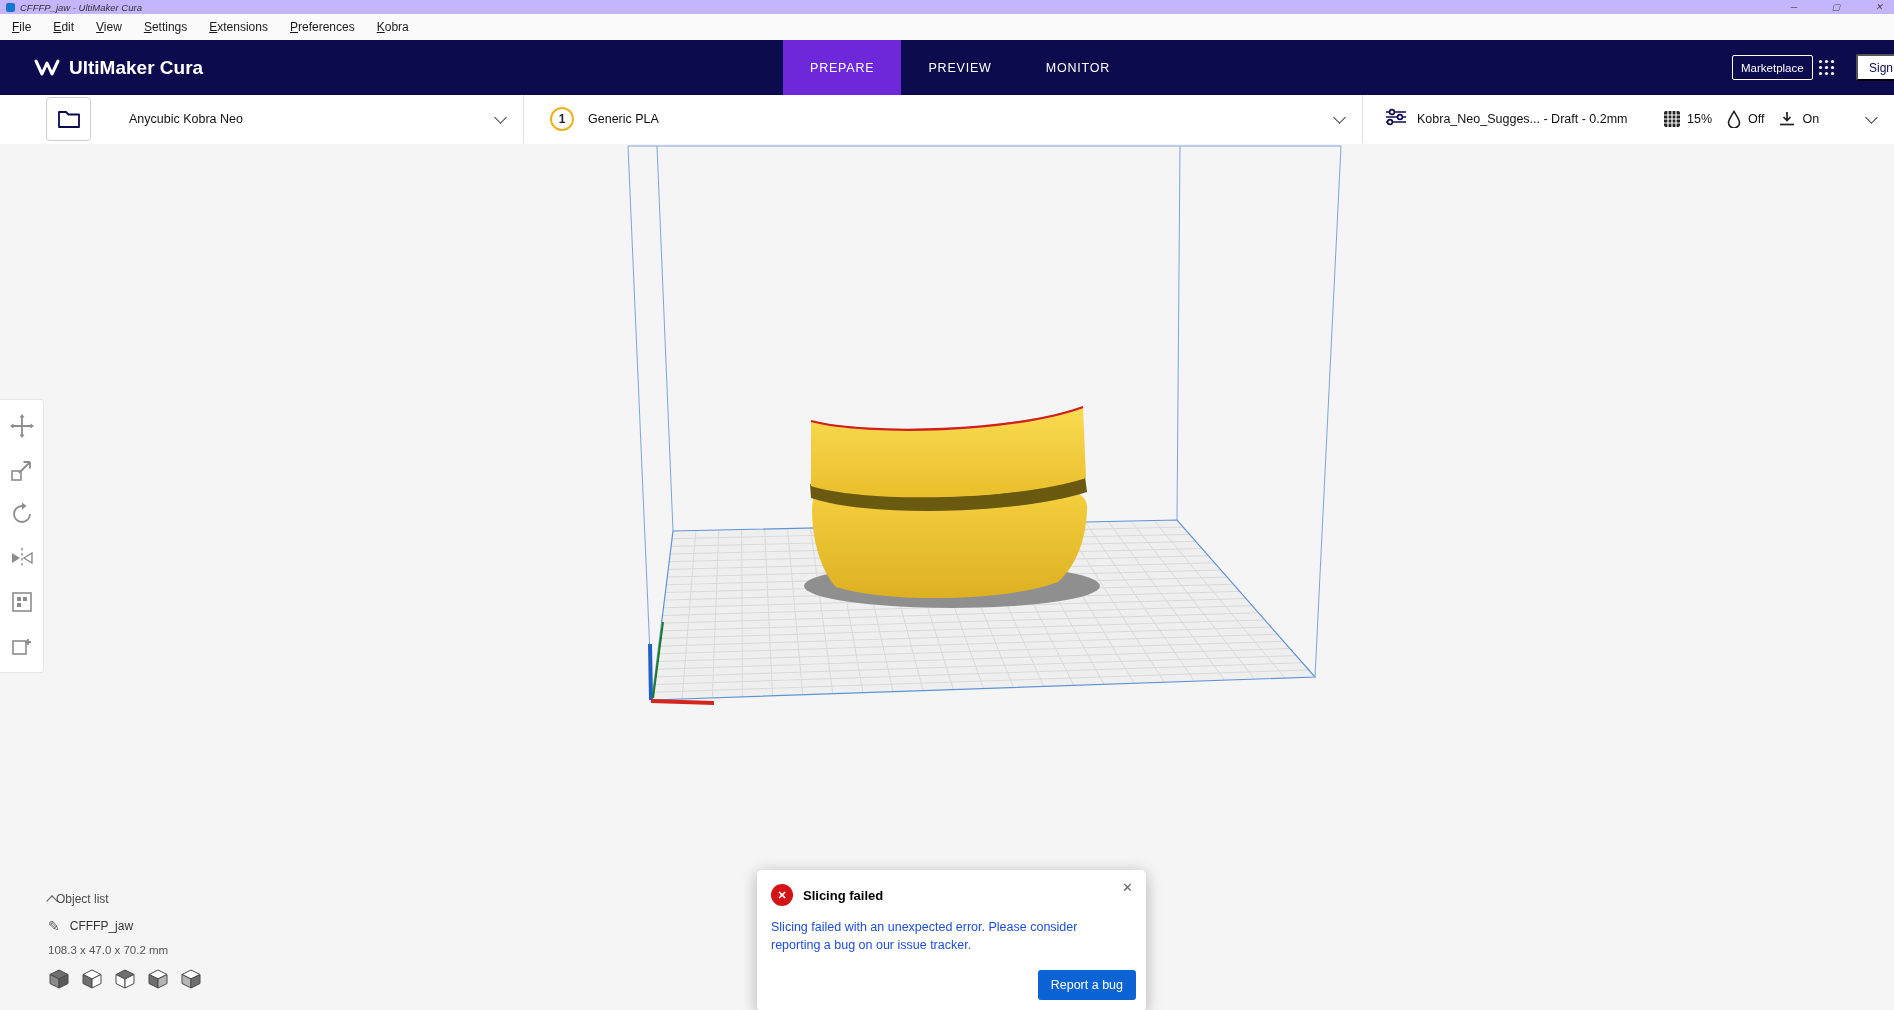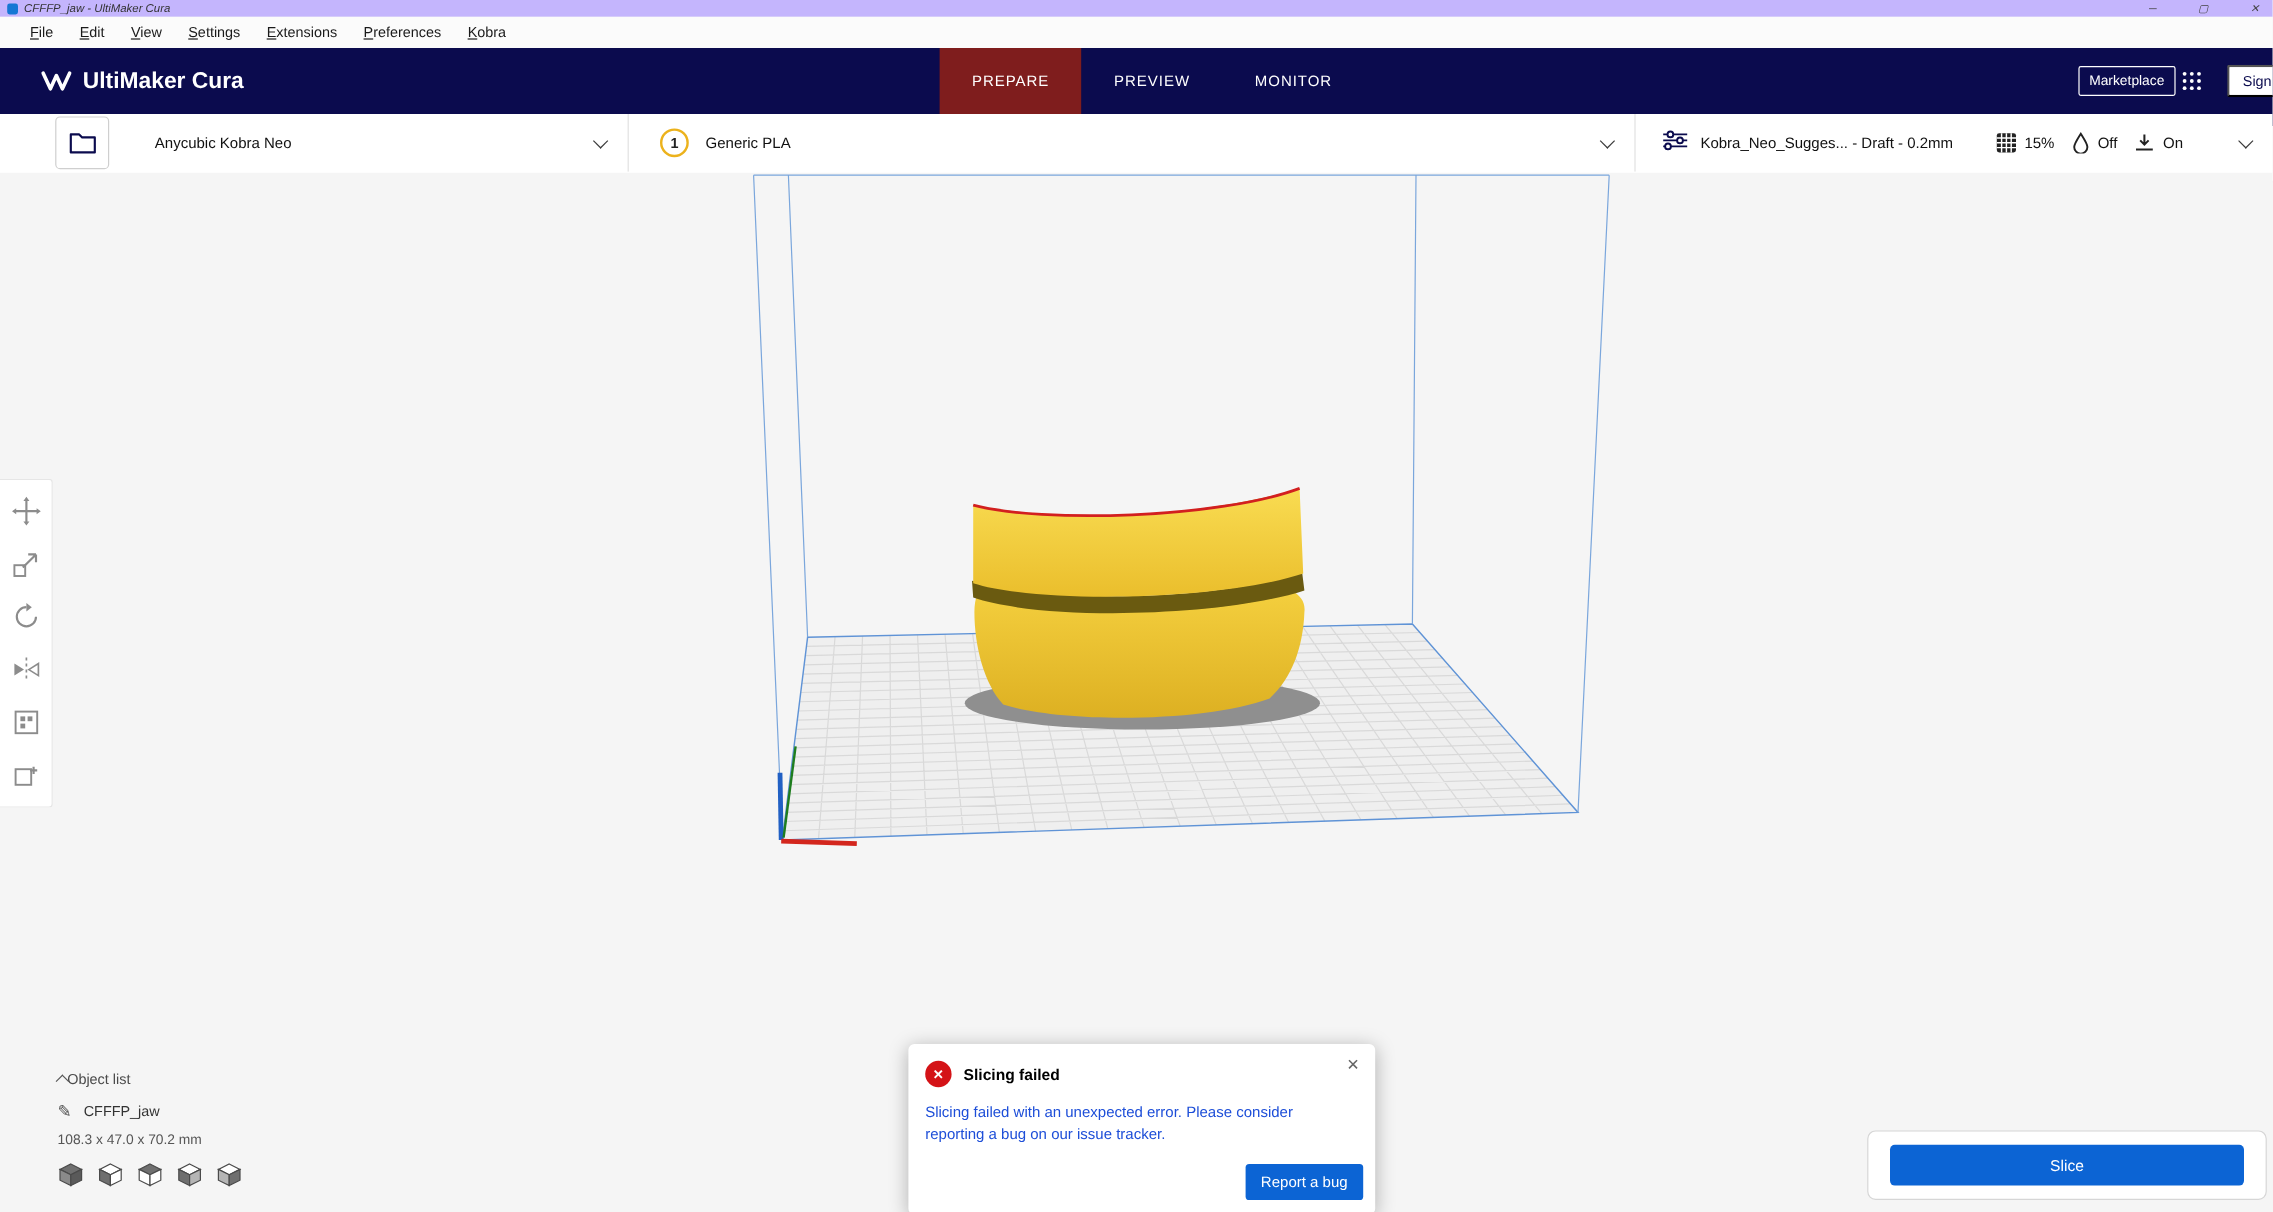--- a/index.html
+++ b/index.html
@@ -8,31 +8,31 @@
   #app { position:relative; width:1894px; height:1010px; overflow:hidden; background:#f5f5f5; }
 
   
   .titlebar { position:absolute; top:0; left:0; right:0; height:14px; background:#c4b5fd; display:flex; align-items:center;font-style:italic; }
   .titlebar-appicon { width:9px; height:9px; background:#1577d4; border-radius:2px; margin:0 5px 0 6px; }
   .titlebar-title { font-size:9.5px; color:#333; }
   .win-btn { position:absolute; top:0; width:16px; height:14px; font-size:9px; color:#444; text-align:center; line-height:14px; }
   .wc-min { right:92px; } .wc-max { right:50px; } .wc-close { right:7px; }
 
   
-  .menubar { position:absolute; top:14px; left:0; right:0; height:26px; background:#fbfbfb; display:flex; align-items:center; padding-left:14px; }
+  .menubar { position:absolute; top:14px; left:0; right:0; height:26px; background:#fbfbfb; display:flex; align-items:center; padding-left:1px; }
   .menu-item { display:inline-block; font-size:12px; color:#1a1a1a; margin:0 6px; padding:3px 5px; }
   .menu-item::first-letter { text-decoration:underline; }
 
   
   .appheader { position:absolute; top:40px; left:0; right:0; height:65px; background:#0b0b4e; color:#fff; }
   .brand { position:absolute; left:34px; top:0; height:55px; display:flex; align-items:center; gap:9px; }
   .brand-name { font-size:19px; font-weight:bold; }
   .stage-tabs { position:absolute; left:783px; top:0; height:55px; display:flex; }
   .stage-tab { height:55px; display:flex; align-items:center; padding:0 27px; font-size:12.5px; letter-spacing:0.8px; color:#fff; }
-  .stage-tab.active { background:#7f1d1d; }
+  .stage-tab.active { background:#6d28d9; }
   .marketplace-btn { position:absolute; left:1732px; top:15px; height:25px; border:1px solid #fff; border-radius:2px; font-size:11.5px; display:flex; align-items:center; padding:0 8px; color:#fff; background:transparent; }
   .apps-grid { position:absolute; left:1818px; top:19px; }
   .signin-btn { position:absolute; left:1856px; top:14px; height:27px; background:#fff; color:#0b0b4e; font-size:12px; display:flex; align-items:center; padding:0 11px; border-radius:2px; white-space:nowrap; }
 
   
   .configbar { position:absolute; top:95px; left:0; right:0; height:57px; background:#fff; border-bottom:1px solid #e2e2e2; }
   .open-btn { position:absolute; left:46px; top:2px; width:45px; height:44px; border:1px solid #cfcfcf; border-radius:4px; background:#fff; display:flex; align-items:center; justify-content:center; }
   .sel { position:absolute; top:0; height:48px; display:flex; align-items:center; }
   .printer-sel { left:104px; width:420px; border-right:1px solid #e2e2e2; }
   .printer-sel .sel-label { margin-left:25px; }
@@ -313,18 +313,15 @@
         <span class="error-badge">✕</span>
         <span class="dialog-title">Slicing failed</span>
       </div>
       <span class="dialog-close">✕</span>
       <div class="dialog-message">Slicing failed with an unexpected error. Please consider reporting a bug on our issue tracker.</div>
       <div class="dialog-actions">
         <button class="report-btn">Report a bug</button>
       </div>
     </div>
 
-    <div class="action-panel">
-      <button class="slice-btn">Slice</button>
-    </div>
 
   </div>
 </div>
 
 </body></html>

